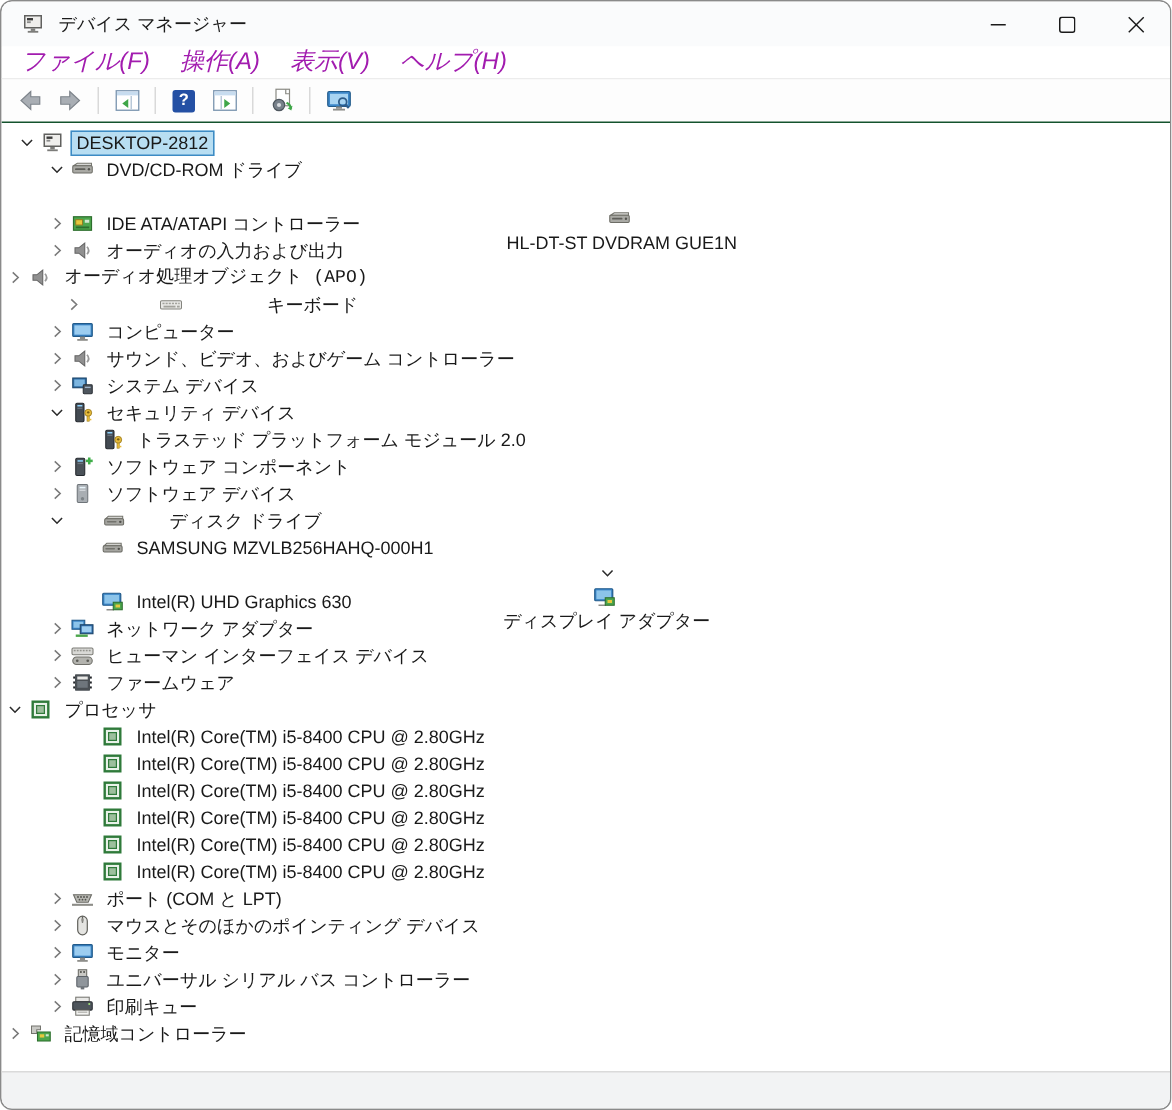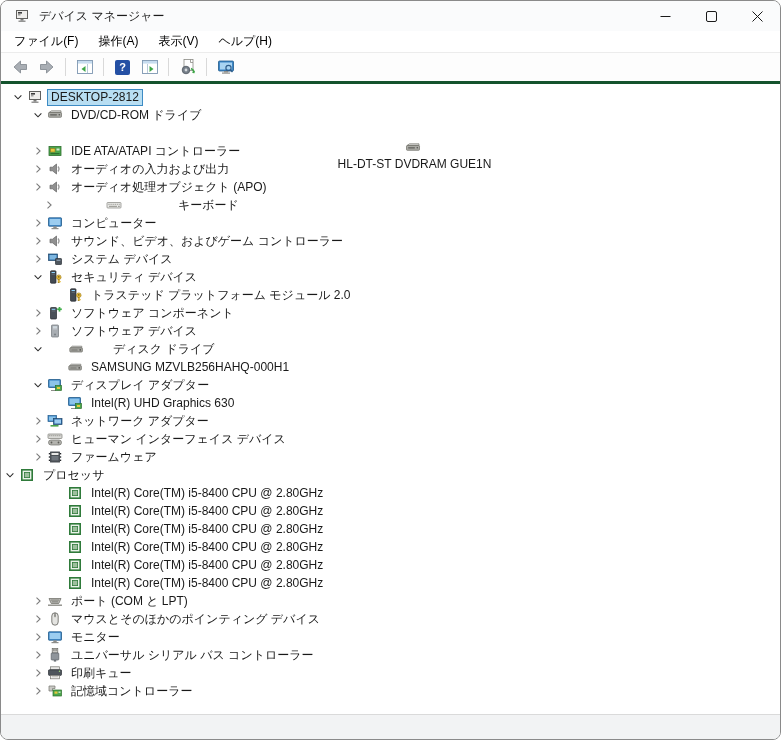--- a/index.html
+++ b/index.html
@@ -31,21 +31,21 @@
   .win-btn svg { width: 11px; height: 11px; }
 
   
   .menubar {
     height: 22px; flex: none;
     display: flex; align-items: center;
     padding-left: 3px;
     background: #ffffff;
     border-bottom: 1px solid #ececec;
   }
-  .menu-item { font-size: 12px; color: #000000; padding: 3px 10px; cursor: default; }
+  .menu-item { font-size: 16px; color: #a21caf; padding: 3px 10px; cursor: default; font-style: italic; }
 
   
   .toolbar {
     height: 28px; flex: none;
     display: flex; align-items: center;
     padding-left: 6px; gap: 2px;
     background: #fdfdfd;
   }
   .tb-btn { width: 25px; height: 24px; display: flex; align-items: center; justify-content: center; }
   .tb-ic { display: flex; }
@@ -54,21 +54,21 @@
   .help-glyph {
     width: 15px; height: 15px; background: #2450a4; color: #fff;
     font-weight: bold; font-size: 11px; border-radius: 2px;
     display: flex; align-items: center; justify-content: center;
   }
 
   
   .tree {
     flex: 1;
     background: #fff;
-    border-top: 3px solid #14532d;
+    border-top: 1px solid #14532d;
     padding-top: 4px;
     overflow: hidden;
   }
   .tree-row { height: 18px; display: flex; align-items: center; font-size: 12px; color: #191919; cursor: default; }
   .chev { width: 18px; height: 16px; display: flex; align-items: center; justify-content: center; flex: none; }
   .chev svg { width: 12px; height: 12px; }
   .dev-icon { width: 16px; height: 16px; margin-right: 4px; flex: none; display: flex; }
   .dev-icon svg { width: 16px; height: 16px; display: block; }
   .lbl { padding: 0 3px; line-height: 15px; white-space: nowrap; border: 1px solid transparent; }
   .lbl.sel { background: #b8def2; border-color: #3d8bc4; }
@@ -268,21 +268,21 @@
           </svg>
         </span>
         <span class="dev-icon">
           <svg viewBox="0 0 16 16">
             <path d="M3 6.2 H5.5 L9.5 3 V13 L5.5 9.8 H3 Z" fill="#909090" stroke="#646464" stroke-width="0.7"></path>
             <path d="M11 5.5 Q13.2 8 11 10.5" fill="none" stroke="#9a9a9a" stroke-width="1.2"></path>
           </svg>
         </span>
         <span class="lbl">オーディオの入力および出力</span>
       </div>
-      <div class="tree-row" style="padding-left: 28px;">
+      <div class="tree-row" style=" font-family: Liberation Mono, monospace;">
         <span class="chev">
           <svg viewBox="0 0 16 16">
             <path d="M6 3.5 L10.8 8 L6 12.5" fill="none" stroke="#7a7a7a" stroke-width="1.4"></path>
           </svg>
         </span>
         <span class="dev-icon">
           <svg viewBox="0 0 16 16">
             <path d="M3 6.2 H5.5 L9.5 3 V13 L5.5 9.8 H3 Z" fill="#909090" stroke="#646464" stroke-width="0.7"></path>
             <path d="M11 5.5 Q13.2 8 11 10.5" fill="none" stroke="#9a9a9a" stroke-width="1.2"></path>
           </svg>
@@ -448,21 +448,21 @@
         <span class="dev-icon">
           <svg viewBox="0 0 16 16">
             <path d="M2.5 6.8 L4.2 5.2 H13.8 V6.8 Z" fill="#d2d2cf" stroke="#75756e" stroke-width="0.7"></path>
             <rect x="1.8" y="6.8" width="12.6" height="4.2" rx="0.8" fill="#a5a5a0" stroke="#6b6b64" stroke-width="0.7"></rect>
             <circle cx="12.2" cy="8.9" r="0.8" fill="#50504b"></circle>
             <rect x="3.2" y="8.4" width="6.5" height="1" rx="0.5" fill="#73736d"></rect>
           </svg>
         </span>
         <span class="lbl">SAMSUNG MZVLB256HAHQ-000H1</span>
       </div>
-      <div class="tree-row" style="padding-left: 28px;">
+      <div class="tree-row" style="padding-left: 28px; flex-direction: column;">
         <span class="chev">
           <svg viewBox="0 0 16 16">
             <path d="M3.5 5.8 L8 10.4 L12.5 5.8" fill="none" stroke="#2b2b2b" stroke-width="1.4"></path>
           </svg>
         </span>
         <span class="dev-icon">
           <svg viewBox="0 0 16 16">
             <rect x="1.5" y="2.5" width="12" height="8" rx="0.6" fill="#3d87c8" stroke="#215a8a" stroke-width="0.8"></rect>
             <rect x="2.6" y="3.6" width="9.8" height="5.8" fill="#8cc4ea"></rect>
             <rect x="4" y="13" width="5" height="1" fill="#8e8e8a"></rect>
@@ -704,21 +704,21 @@
           <svg viewBox="0 0 16 16">
             <rect x="3.5" y="1.8" width="9" height="3" fill="#e8e8e6" stroke="#767670" stroke-width="0.7"></rect>
             <rect x="1.5" y="4.8" width="13" height="5.6" rx="0.8" fill="#4e555c" stroke="#2a2e33" stroke-width="0.7"></rect>
             <circle cx="12.5" cy="6.3" r="0.7" fill="#9fe07a"></circle>
             <rect x="3.5" y="10.4" width="9" height="3.4" fill="#f4f4f2" stroke="#767670" stroke-width="0.7"></rect>
             <rect x="4.8" y="11.4" width="6.4" height="0.8" fill="#b0b0ab"></rect>
           </svg>
         </span>
         <span class="lbl">印刷キュー</span>
       </div>
-      <div class="tree-row" style="padding-left: 28px;">
+      <div class="tree-row" style="">
         <span class="chev">
           <svg viewBox="0 0 16 16">
             <path d="M6 3.5 L10.8 8 L6 12.5" fill="none" stroke="#7a7a7a" stroke-width="1.4"></path>
           </svg>
         </span>
         <span class="dev-icon">
           <svg viewBox="0 0 16 16">
             <path d="M2 3 H8 V5.5 H5.5 V8 H2 Z" fill="#c9c9c5" stroke="#74746e" stroke-width="0.7"></path>
             <rect x="6" y="7" width="8.5" height="6" fill="#4ca64c" stroke="#2d6e2d" stroke-width="0.7"></rect>
             <rect x="7.5" y="8.5" width="3" height="2.2" fill="#e6c83d"></rect>

